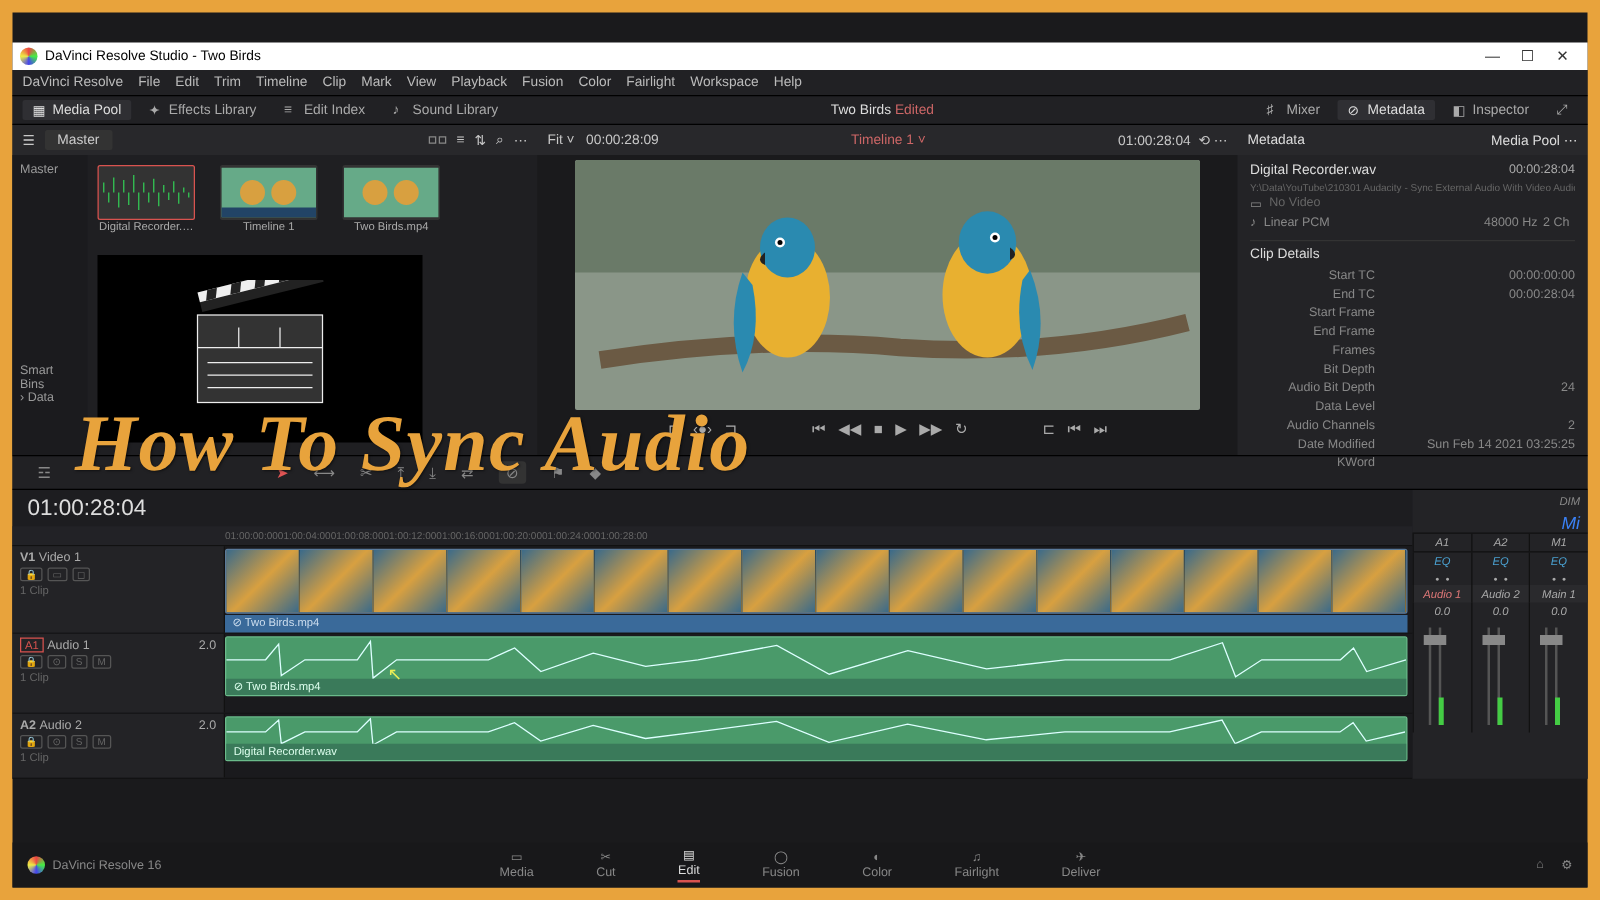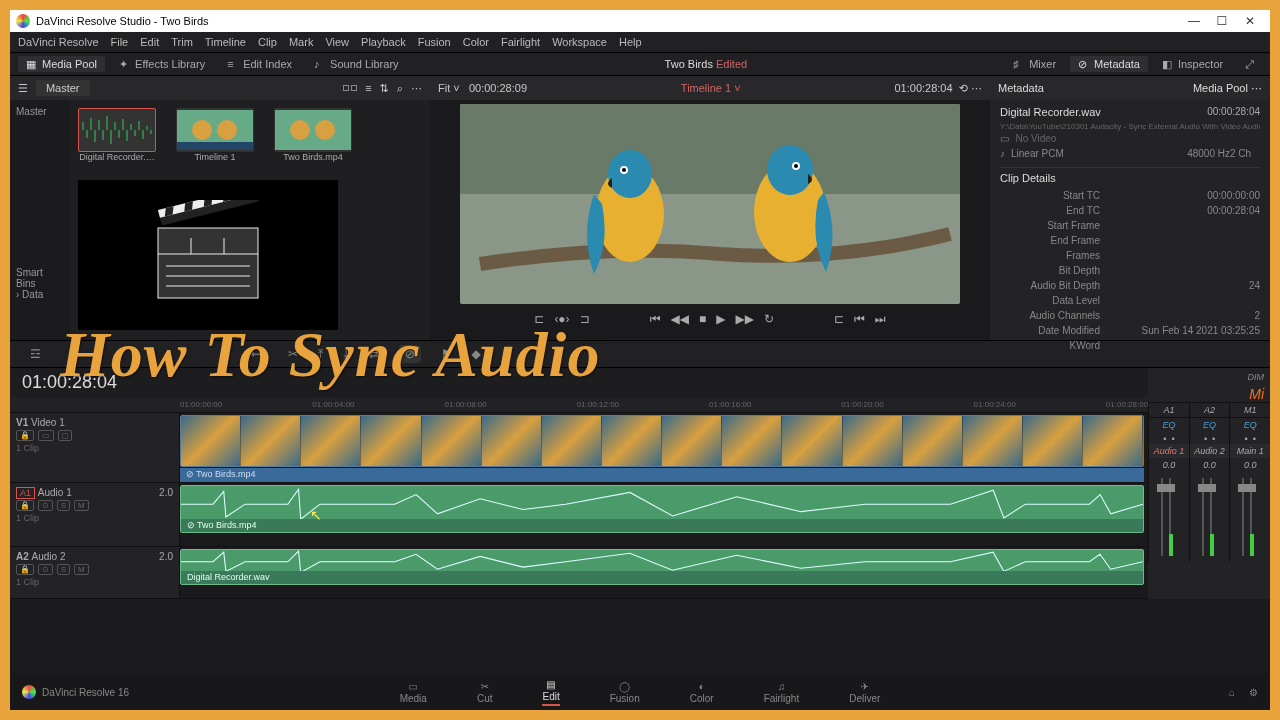--- a/index.html
+++ b/index.html
@@ -1,18 +1,18 @@
 <!DOCTYPE html>
 <html><head>
 <meta charset="utf-8">
 <style>
 * { margin:0; padding:0; box-sizing:border-box; font-family:"Segoe UI",Arial,sans-serif; -webkit-font-smoothing:antialiased; }
 html,body { width:1280px; height:720px; overflow:hidden; background:#e8a33c; }
 .frame { position:absolute; left:10px; top:10px; width:1260px; height:700px; background:#1a1a1c; color:#c8c8c8; }
-.titlebar { height:22px; background:#fff; color:#000; display:flex; align-items:center; font-size:11px; padding:0 6px; }
+.titlebar { height:22px; background:#fff; color:#000; display:flex; align-items:center; font-size:11px; padding:0 6px;margin-top:24px; }
 .titlebar .spacer { flex:1; }
 .titlebar .winbtn { width:28px; text-align:center; font-size:12px; color:#333; }
 .menubar { height:20px; background:#212124; display:flex; align-items:center; font-size:11px; color:#bbb; gap:12px; padding:0 8px; }
 .toolbar1 { height:24px; background:#212124; border-top:1px solid #000; border-bottom:1px solid #000; display:flex; align-items:center; padding:0 8px; gap:6px; font-size:11px; color:#aaa; }
 .tbtn { display:flex; align-items:center; gap:4px; padding:2px 8px; border-radius:2px; }
 .tbtn.active { background:#2f2f33; color:#ddd; }
 .tbtn .ic { width:12px; height:12px; display:inline-block; }
 .row2 { height:24px; background:#28282b; display:flex; align-items:center; font-size:11px; }
 .row2 .left { width:420px; display:flex; align-items:center; gap:8px; padding:0 8px; }
 .row2 .mid { flex:1; display:flex; align-items:center; justify-content:space-between; padding:0 8px; }
@@ -35,21 +35,21 @@
 .transport span { cursor:default; }
 .meta { width:280px; background:#232326; font-size:10px; color:#aaa; padding:6px 10px; }
 .meta h4 { font-size:11px; color:#ddd; font-weight:normal; margin-bottom:4px; }
 .meta .row { display:flex; justify-content:space-between; padding:2px 0; color:#888; }
 .meta .row .k { text-align:right; width:100px; }
 .meta .section { border-top:1px solid #333; margin-top:6px; padding-top:4px; }
 .tools { height:28px; background:#212124; border-top:1px solid #000; border-bottom:1px solid #000; display:flex; align-items:center; padding:0 20px; gap:20px; color:#888; font-size:12px; }
 .arrow-red { color:#e05555; }
 .timeline { background:#1d1d20; }
 .tc-big { font-size:18px; color:#ddd; padding:4px 12px; display:flex; align-items:center; gap:30px; }
-.ruler { height:16px; background:#222226; font-size:8px; color:#666; display:flex; align-items:center; padding-left:170px; gap:90px; border-bottom:1px solid #111; }
+.ruler { height:16px; background:#222226; font-size:8px; color:#666; display:flex; align-items:center; padding-left:170px; border-bottom:1px solid #111; }
 .track { display:flex; border-bottom:1px solid #111; }
 .track-head { width:170px; background:#232326; font-size:10px; color:#aaa; padding:4px 6px; border-right:1px solid #111; }
 .track-head .tsub { font-size:9px; color:#666; margin-top:2px; display:flex; gap:4px; }
 .tbox { border:1px solid #555; padding:0 3px; border-radius:2px; font-size:8px; }
 .track-body { flex:1; position:relative; background:#1a1a1d; }
 .vclip { position:absolute; left:0; top:2px; height:52px; right:4px; background:#3a5a7a; border:1px solid #5a7a9a; border-radius:2px; display:flex; overflow:hidden; }
 .vframe { flex:1; background:linear-gradient(135deg,#3a6a8a 0%,#d8a040 50%,#3a6a8a 100%); border-right:1px solid rgba(0,0,0,.3); }
 .vlabel { position:absolute; bottom:0; left:0; right:4px; height:14px; background:#3a6a9a; font-size:9px; color:#cde; padding:1px 6px; }
 .aclip { position:absolute; left:0; top:2px; right:4px; background:#4a9a6a; border:1px solid #6aba8a; border-radius:2px; }
 .aclip.a1 { height:48px; }
@@ -297,21 +297,21 @@
         </div>
       <div style="font-size:8px;color:#666;white-space:nowrap;overflow:hidden">Y:\Data\YouTube\210301 Audacity - Sync External Audio With Video Audio\m…</div>
       <div class="row">
           <span>▭</span>
           <span style="flex:1;padding-left:6px;color:#666">No Video</span>
         </div>
       <div class="row">
           <span>♪</span>
           <span style="flex:1;padding-left:6px">Linear PCM</span>
           <span>48000 Hz</span>
-          <span style="width:30px;text-align:left">2 Ch</span>
+          <span style="width:30px;text-align:center">2 Ch</span>
         </div>
       <div class="section">
           <h4>Clip Details</h4>
         </div>
       <div class="row">
           <span class="k">Start TC</span>
           <span>00:00:00:00</span>
         </div>
       <div class="row">
           <span class="k">End TC</span>
@@ -460,21 +460,21 @@
                 <path d="M0 11 L30 11 L40 2 L42 20 L60 11 L100 11 L110 1 L112 21 L130 11 L200 11 L220 4 L240 18 L280 6 L320 16 L360 11 L420 3 L460 19 L520 5 L580 17 L640 11 L720 11 L760 2 L770 20 L790 11 L850 11 L860 4 L870 18 L900 11" stroke="#dff" stroke-width="1" fill="none"></path>
               </svg>
             <div class="alabel"><span>Digital Recorder.wav</span></div>
           </div>
         </div>
       </div>
     </div>
 
     <div class="mixer">
       <div style="text-align:right;padding:4px 6px;color:#888"><span>DIM</span></div>
-      <div style="text-align:right;padding:0 6px;color:#f97316;font-size:14px">Mi</div>
+      <div style="text-align:right;padding:0 6px;color:#3b82f6;font-size:14px">Mi</div>
       <div class="mrow" style="border-top:1px solid #111;border-bottom:1px solid #111">
         <div class="mcol">A1</div>
         <div class="mcol">A2</div>
         <div class="mcol">M1</div>
       </div>
       <div class="mrow">
           <div class="mcol eq">EQ</div>
           <div class="mcol eq">EQ</div>
           <div class="mcol eq">EQ</div>
         </div>

